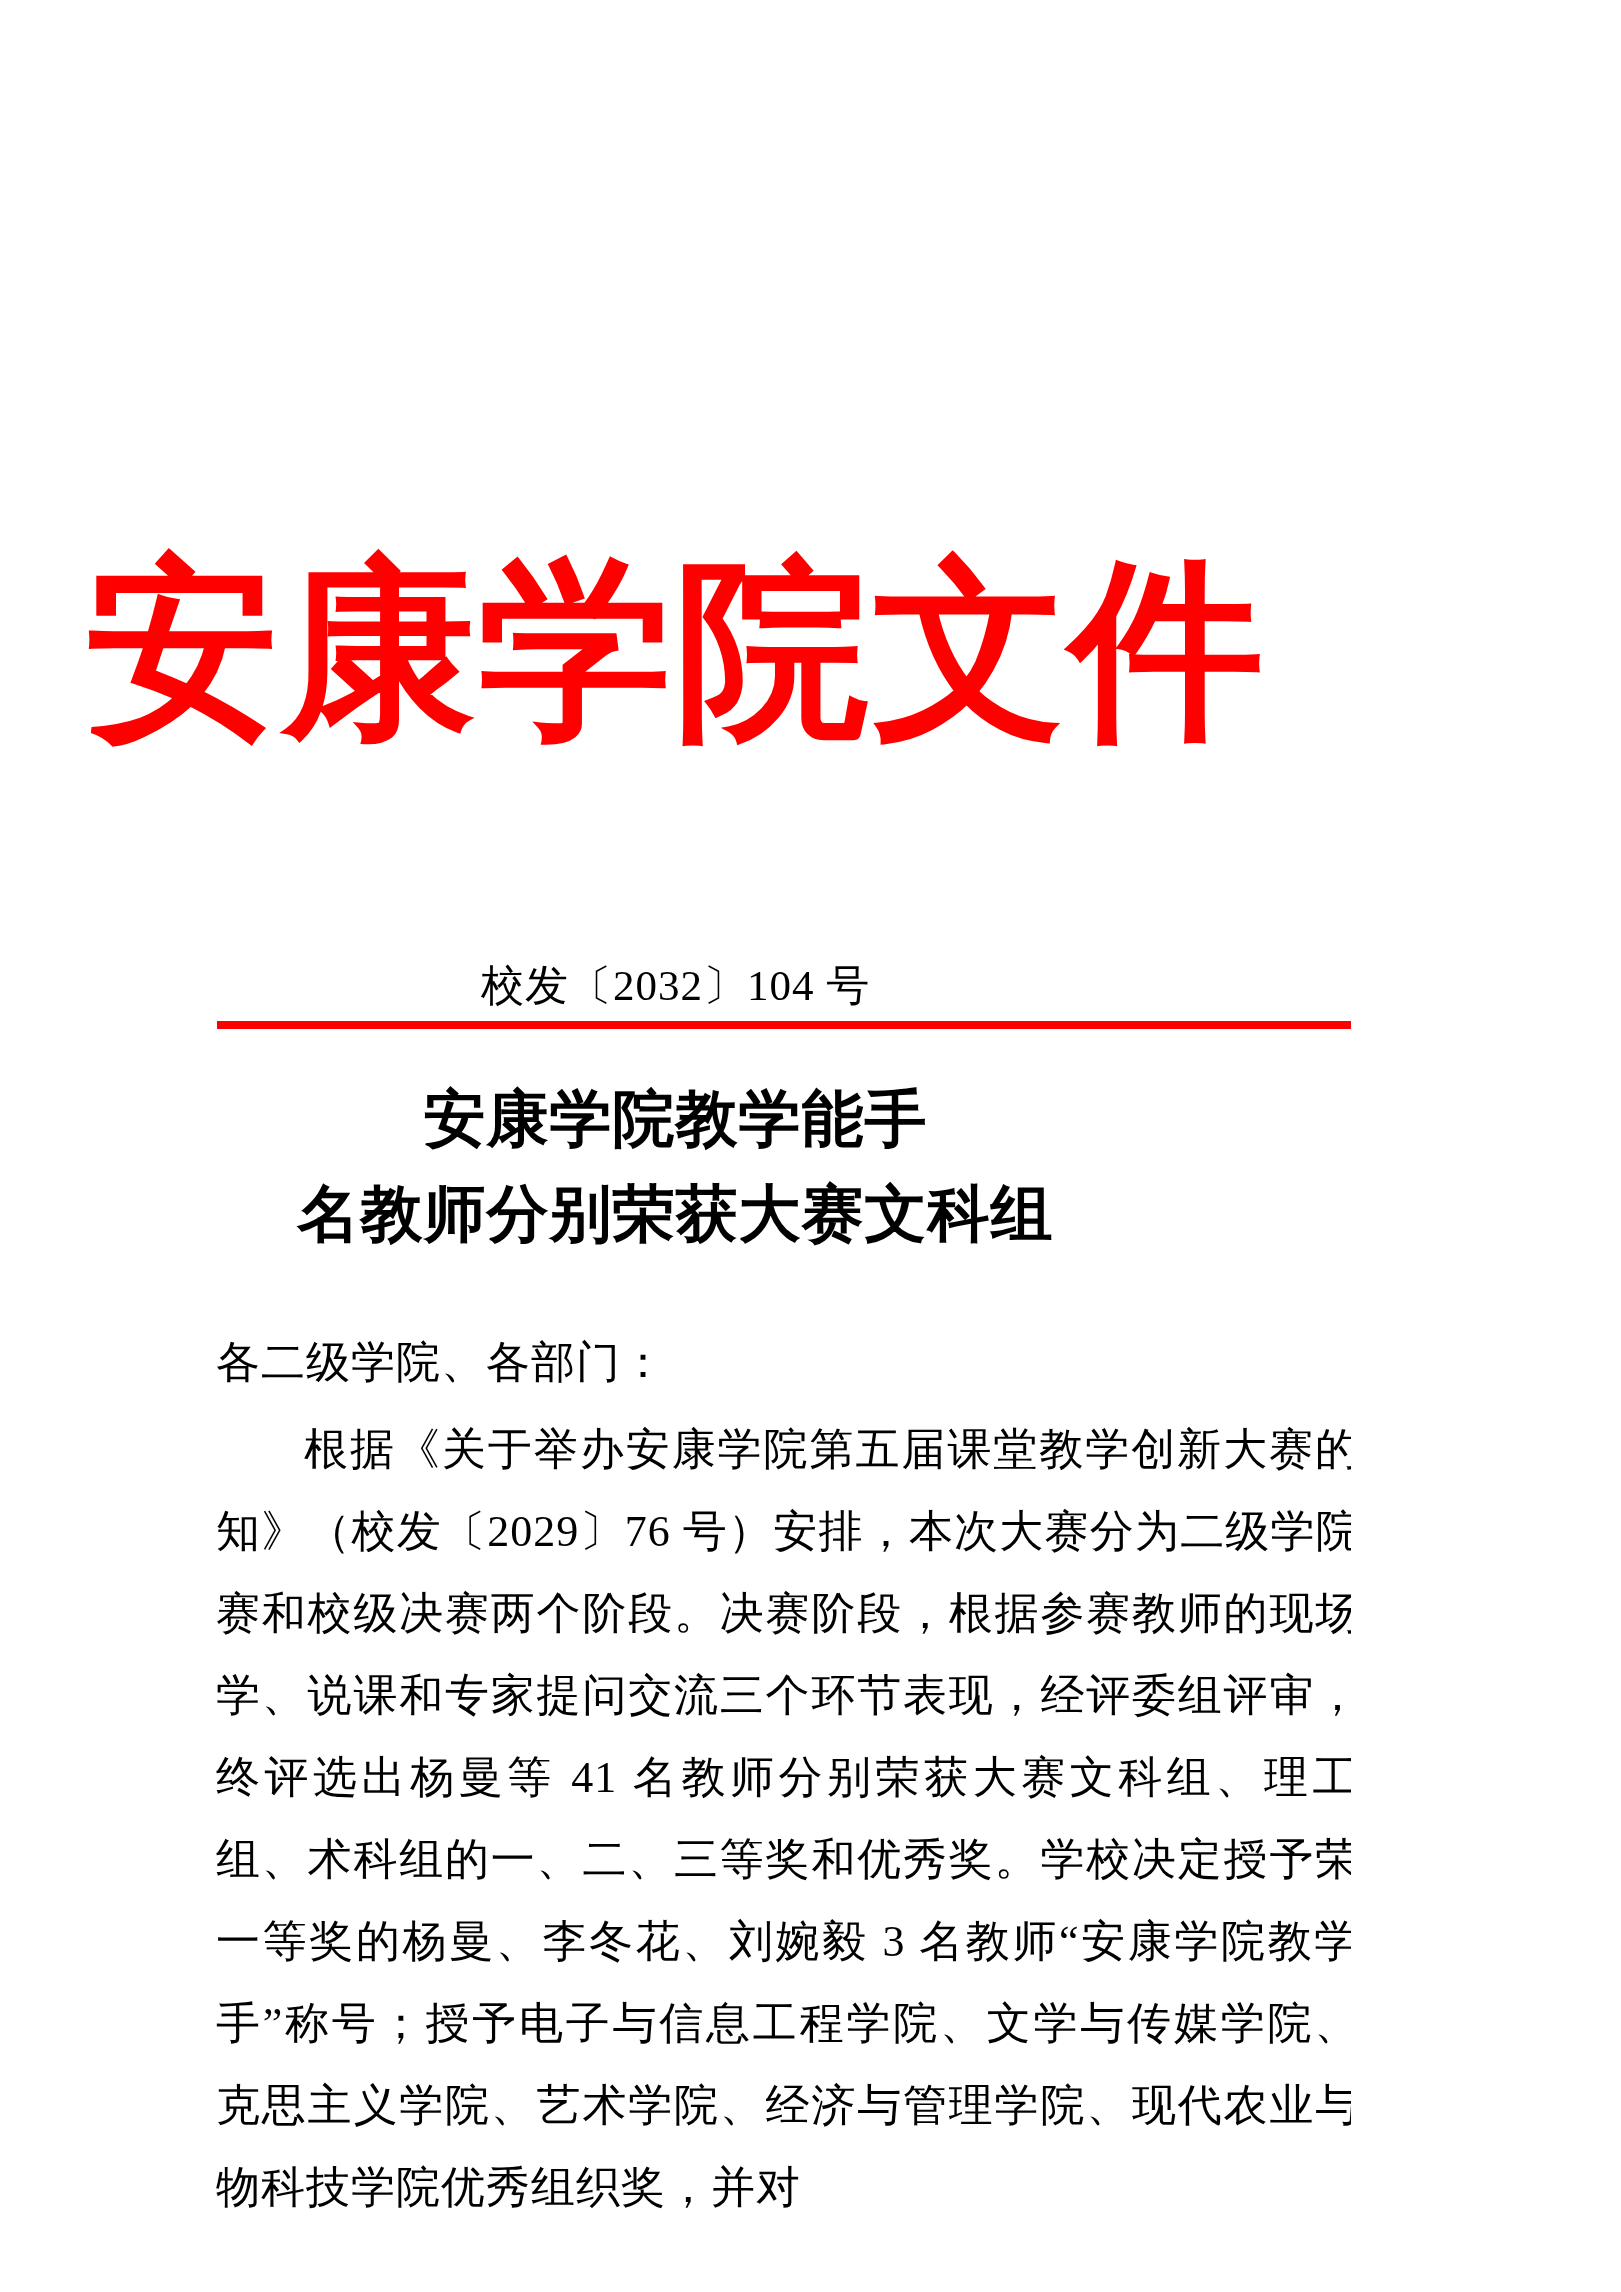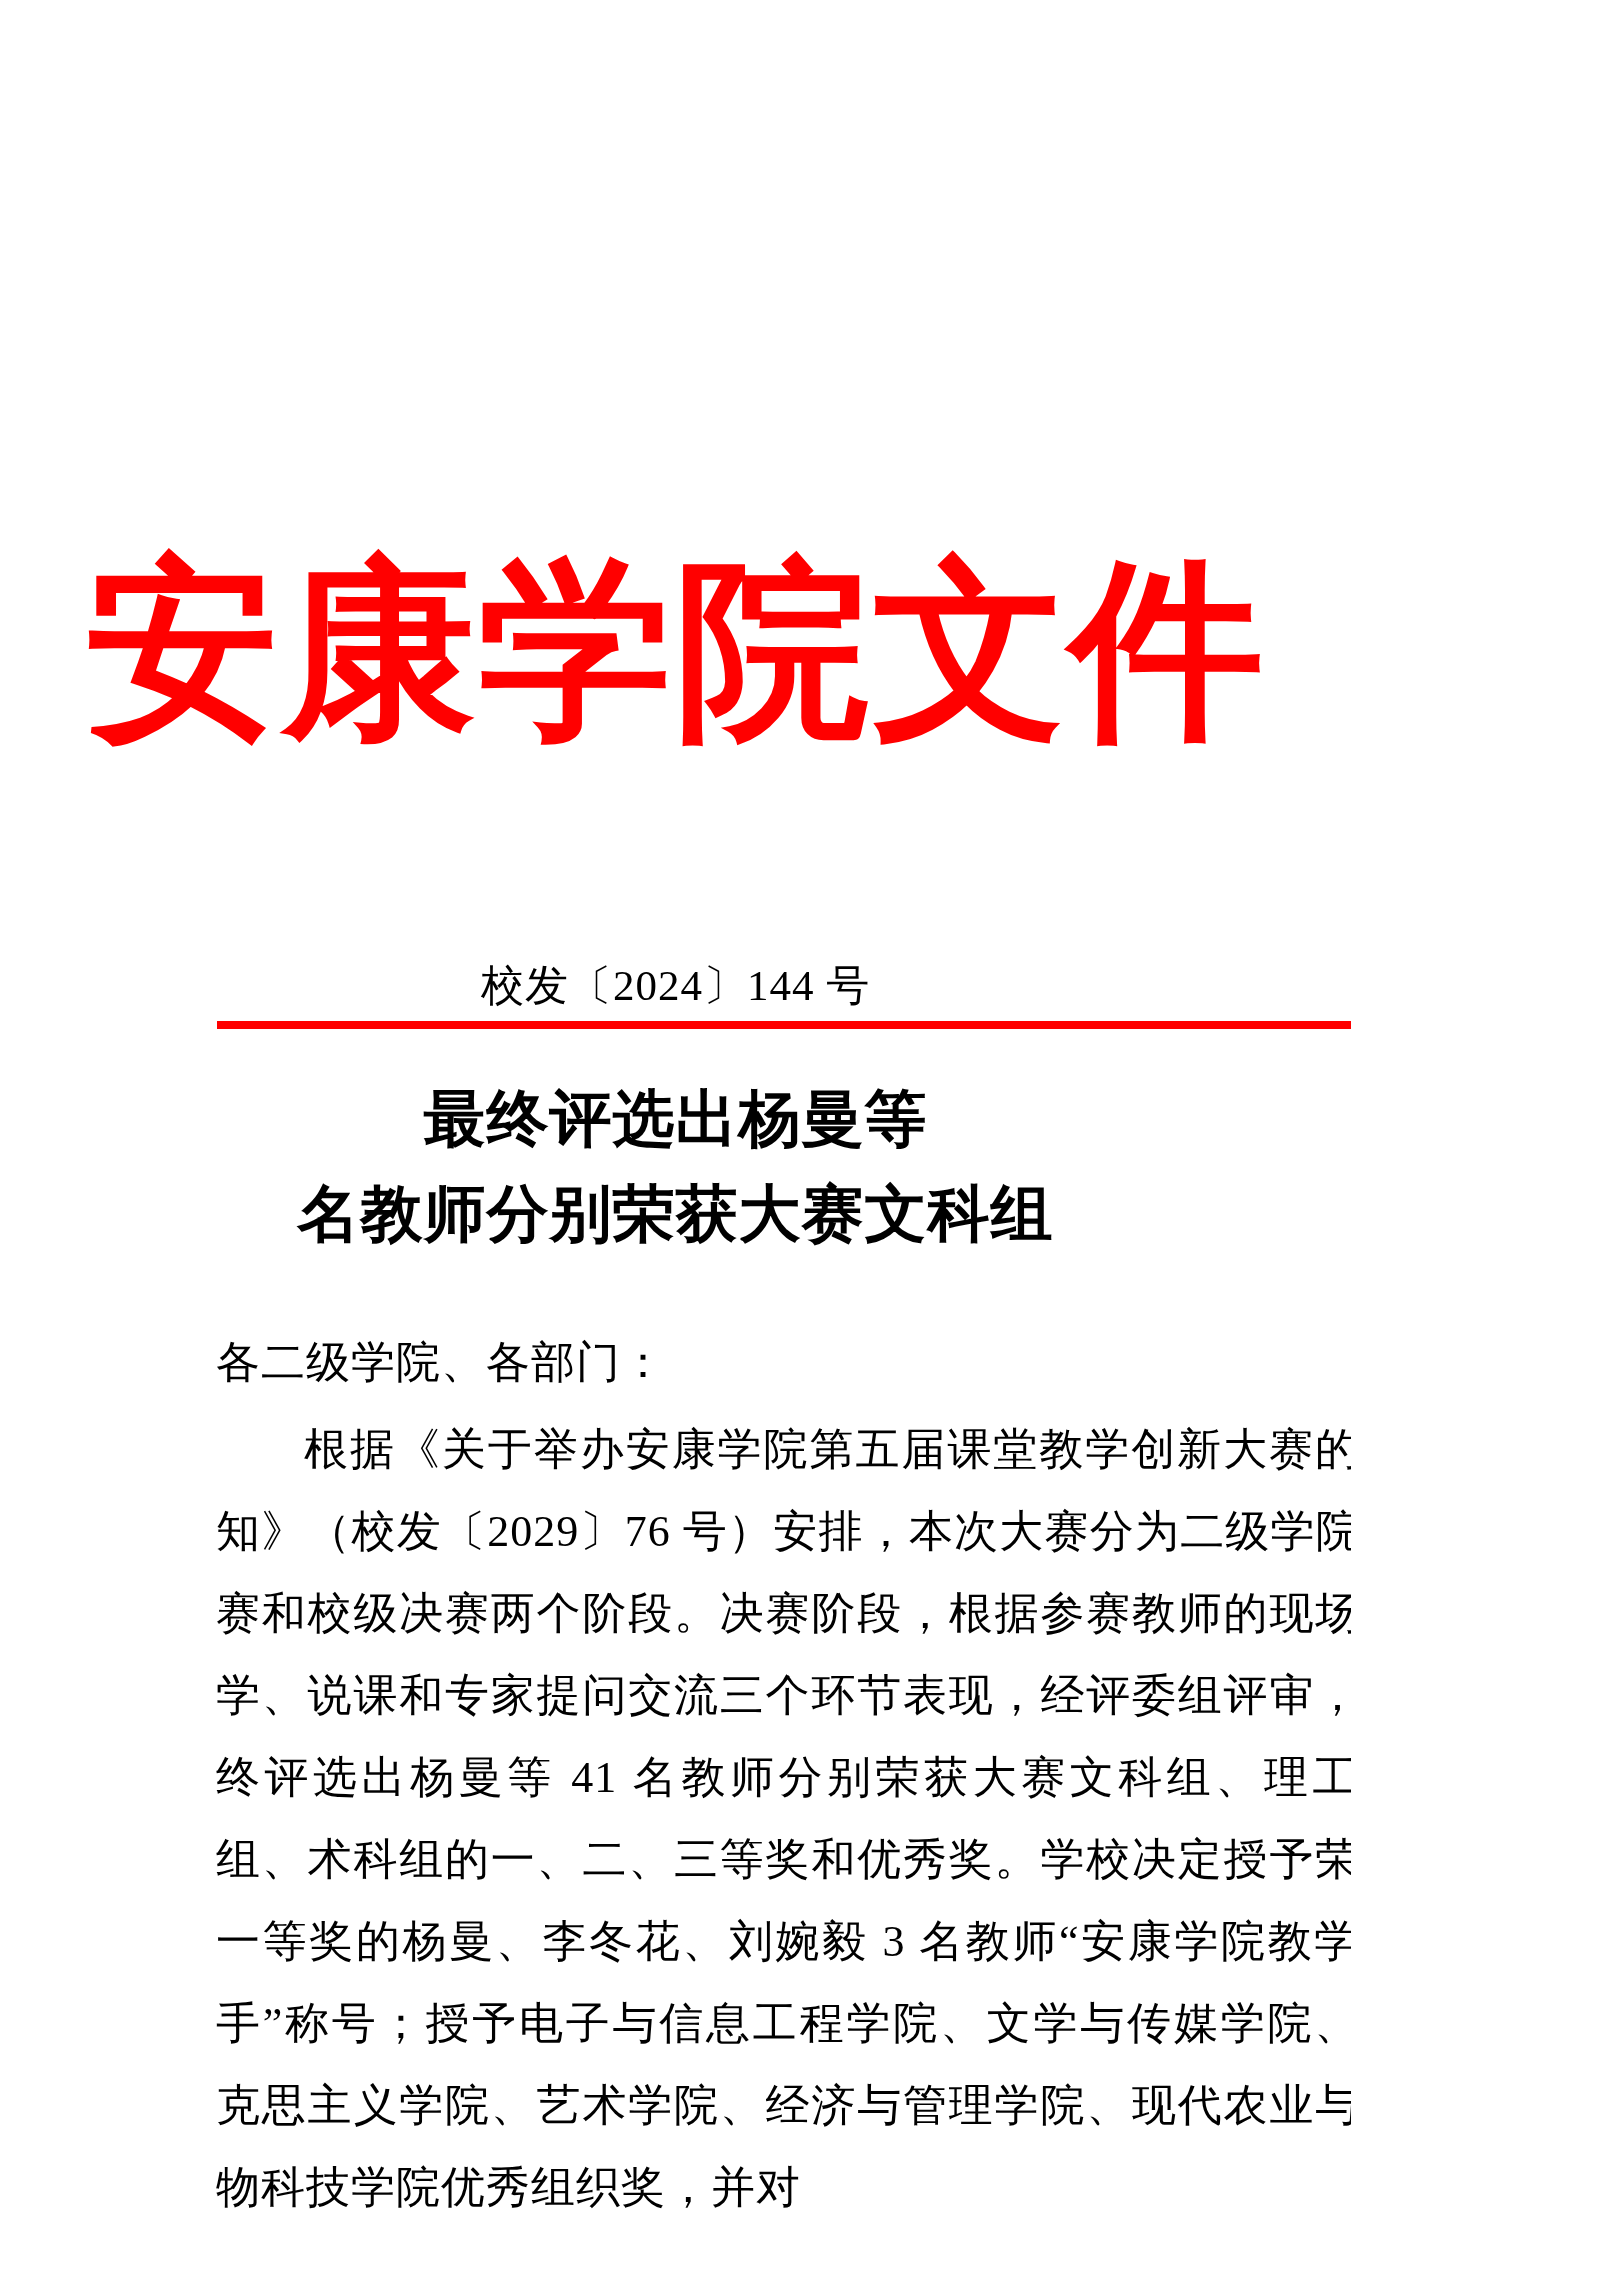--- a/index.html
+++ b/index.html
@@ -82,26 +82,26 @@
     text-indent: 2em;
   }
 </style>
 </head>
 <body>
 
 <div class="page">
 
   <div class="letterhead">安康学院文件</div>
 
-  <div class="doc-number">校发〔2024〕144 号</div>
+  <div class="doc-number">校发〔2032〕104 号</div>
 
   <div class="red-line"></div>
 
   <div class="doc-title">
-    <div>最终评选出杨曼等</div>
+    <div>安康学院教学能手</div>
     <div>名教师分别荣获大赛文科组</div>
   </div>
 
   <div class="body-text">
     <p class="salutation">各二级学院、各部门：</p>
     <p class="paragraph">根据《关于举办安康学院第五届课堂教学创新大赛的通知》（校发〔2029〕76 号）安排，本次大赛分为二级学院初赛和校级决赛两个阶段。决赛阶段，根据参赛教师的现场教学、说课和专家提问交流三个环节表现，经评委组评审，最终评选出杨曼等 41 名教师分别荣获大赛文科组、理工科组、术科组的一、二、三等奖和优秀奖。学校决定授予荣获一等奖的杨曼、李冬花、刘婉毅 3 名教师“安康学院教学能手”称号；授予电子与信息工程学院、文学与传媒学院、马克思主义学院、艺术学院、经济与管理学院、现代农业与生物科技学院优秀组织奖，并对</p>
   </div>
 
 </div>
 

